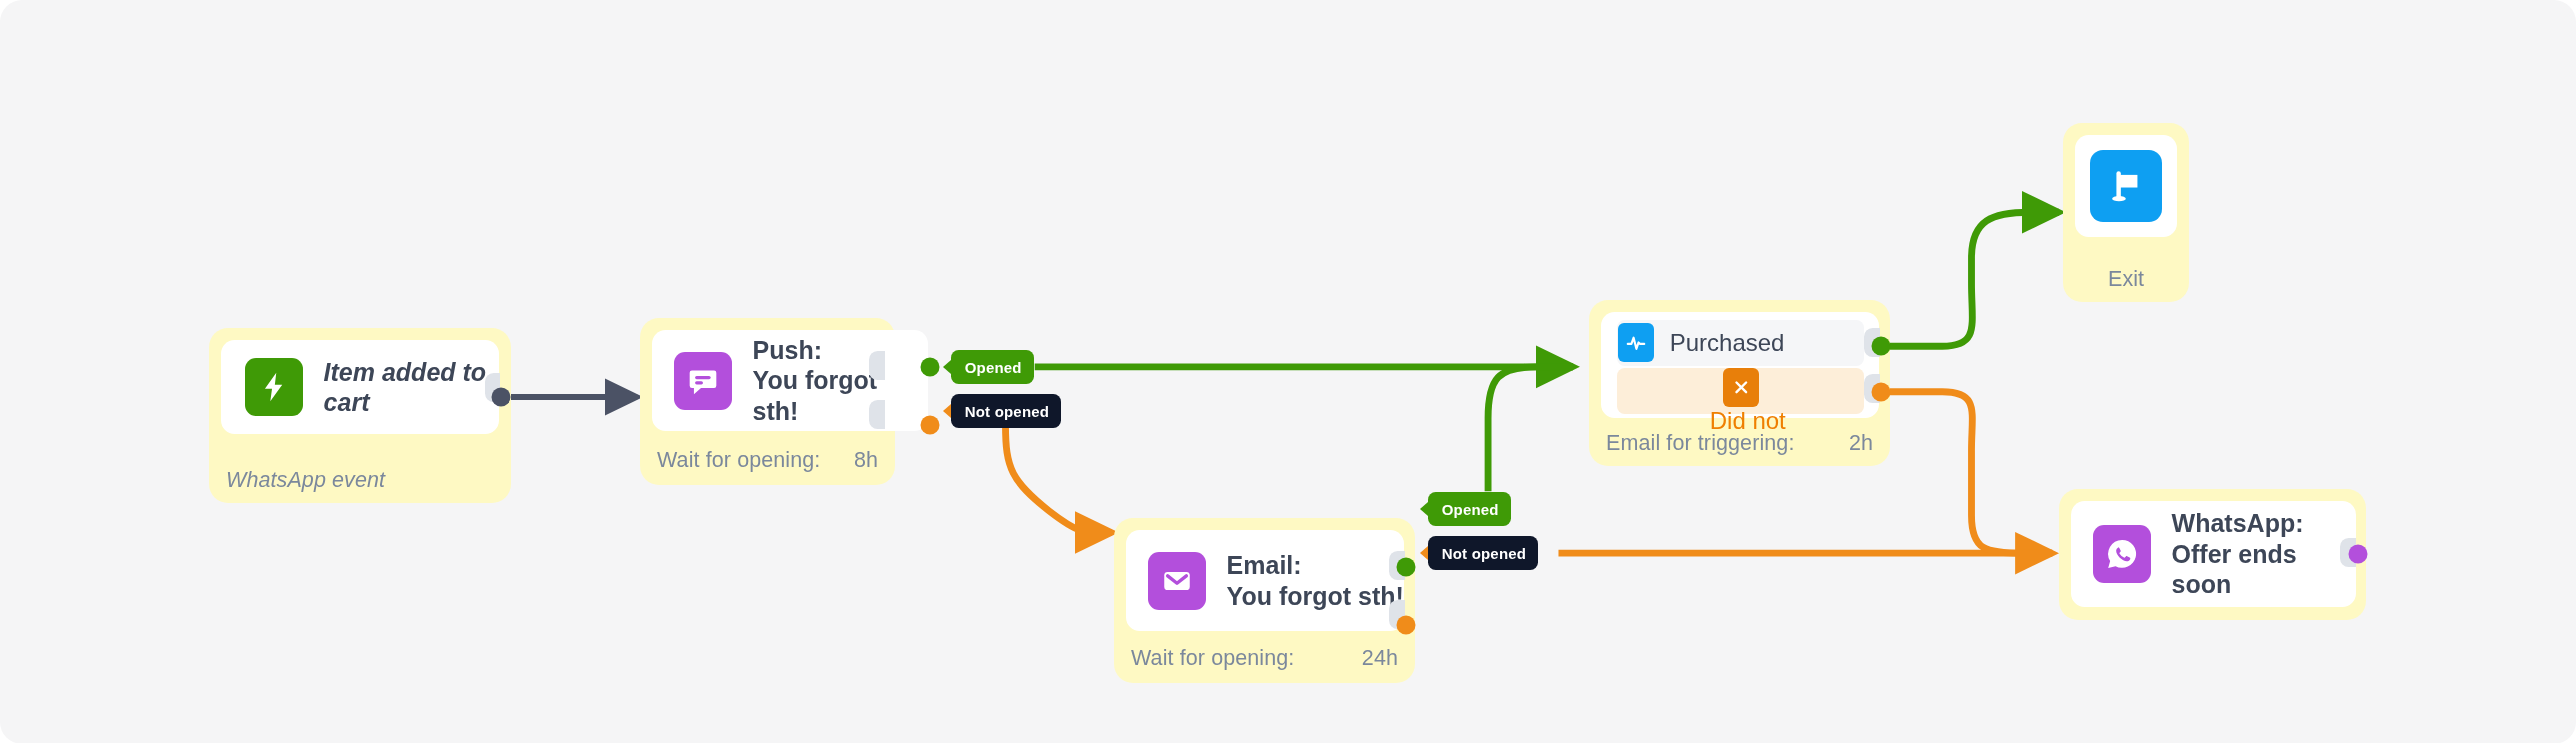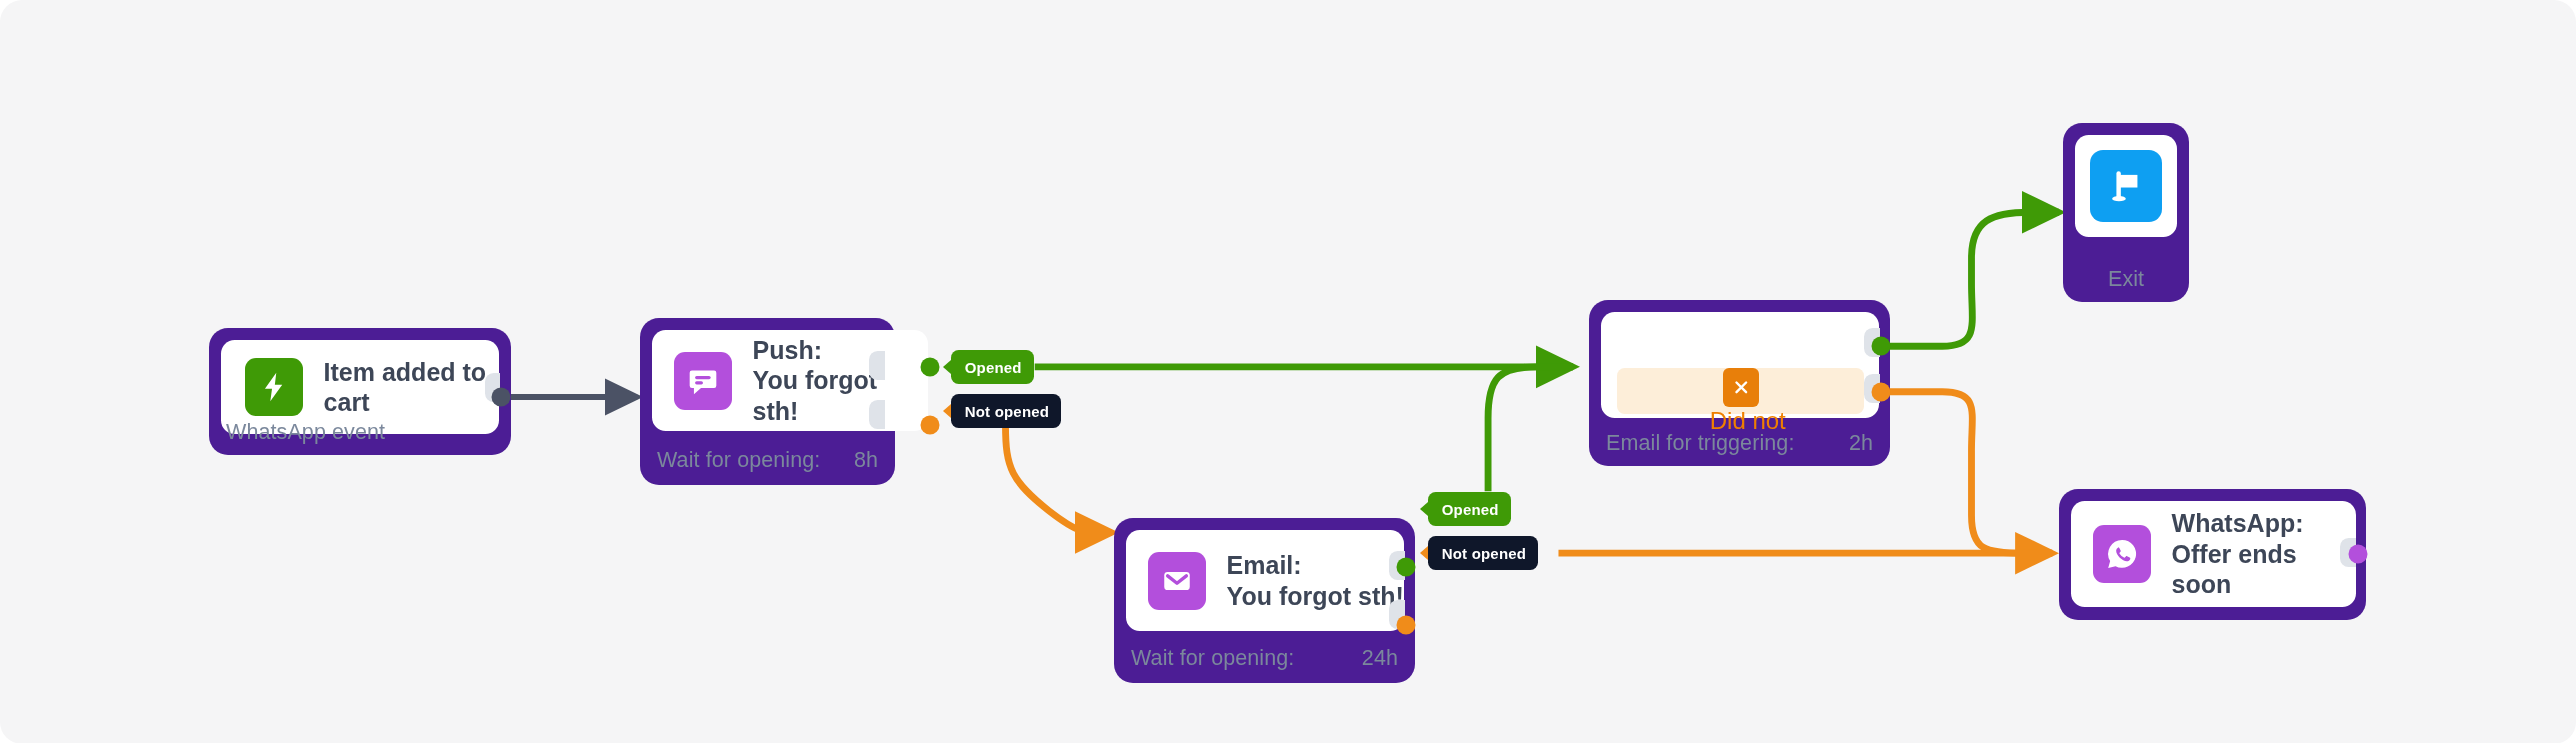--- a/index.html
+++ b/index.html
@@ -21,21 +21,21 @@
     position: absolute;
     left: 0; top: 0;
     width: 2576px;
     height: 744px;
     pointer-events: none;
   }
 
   
   .node {
     position: absolute;
-    background: #4c1d95;
+    background: #fef9c3;
     border-radius: 19px;
     box-sizing: border-box;
   }
   .node .card {
     position: absolute;
     background: #ffffff;
     border-radius: 13.7px;
     box-sizing: border-box;
     display: flex;
     align-items: center;
@@ -192,21 +192,21 @@
 
     <path d="M 1733 572 L 1733 487 C 1733 440, 1745 427, 1790 427 L 1832 427" fill="none" stroke="#3f9a06" stroke-width="8"></path>
 
     <path d="M 1815 644 L 2390 644" fill="none" stroke="#f08c1a" stroke-width="8" marker-end="url(#ah-orange)"></path>
 
     <path d="M 2190 403 L 2262 403 C 2306 403, 2296 378, 2296 330 L 2296 300 C 2296 256, 2320 247, 2364 247 L 2398 247" fill="none" stroke="#3f9a06" stroke-width="8" marker-end="url(#ah-green)"></path>
 
     <path d="M 2190 456 L 2262 456 C 2306 456, 2296 480, 2296 524 L 2296 600 C 2296 640, 2312 644, 2356 644 L 2390 644" fill="none" stroke="#f08c1a" stroke-width="8"></path>
   </svg>
 
-  <div class="node" style="left:209px; top:328px; width:302px; height:127px;">
+  <div class="node" style="left:209px; top:328px; width:302px; height:175px;font-style:italic;">
     <div class="card" style="left:12px; top:12px; width:278px; height:94px; padding-left:24px;">
       <div class="sq" style="background:#3f9a06;">
         <svg width="34" height="34" viewBox="0 0 24 24" aria-hidden="true">
           <path d="M13.6 2 L5.6 13.2 L10.6 13.2 L9.4 22 L17.8 10.4 L12.6 10.4 Z" fill="#ffffff"></path>
         </svg>
       </div>
       <div class="title">Item added to
 cart</div>
     </div>
     <div class="notch" style="top:45px; right:11px;"></div>
@@ -268,20 +268,28 @@
 
   <div class="badge green" style="left:1428px; top:509px;">
     <span>Opened</span>
   </div>
   <div class="badge orange" style="left:1428px; top:553px;">
     <span>Not opened</span>
   </div>
 
   <div class="node" style="left:1589px; top:300px; width:301px; height:166px;">
     <div class="card" style="left:12px; top:12px; width:278px; height:106px; display:block;">
+      <div class="cond-row ok" style="top:7.7px;">
+        <span class="rsq" style="background:#0e9ff2;">
+          <svg width="22" height="22" viewBox="0 0 24 24" aria-hidden="true">
+            <path d="M3 13 H7 L9.4 6.2 L12.4 18.4 L14.8 11.4 L16.6 13 H21" fill="none" stroke="#ffffff" stroke-width="2.3" stroke-linecap="round" stroke-linejoin="round"></path>
+          </svg>
+        </span>
+        <span class="rlabel">Purchased</span>
+      </div>
       <div class="cond-row no" style="top:56px;flex-direction:column;">
         <span class="rsq" style="background:#e87f0a;">
           <svg width="20.6" height="20.6" viewBox="0 0 24 24" aria-hidden="true">
             <path d="M6.4 6.4 L17.6 17.6 M17.6 6.4 L6.4 17.6" stroke="#ffffff" stroke-width="2.8" stroke-linecap="round"></path>
           </svg>
         </span>
         <span class="rlabel">Did not</span>
       </div>
     </div>
     <div class="notch" style="top:27.5px; right:10.3px;"></div>

